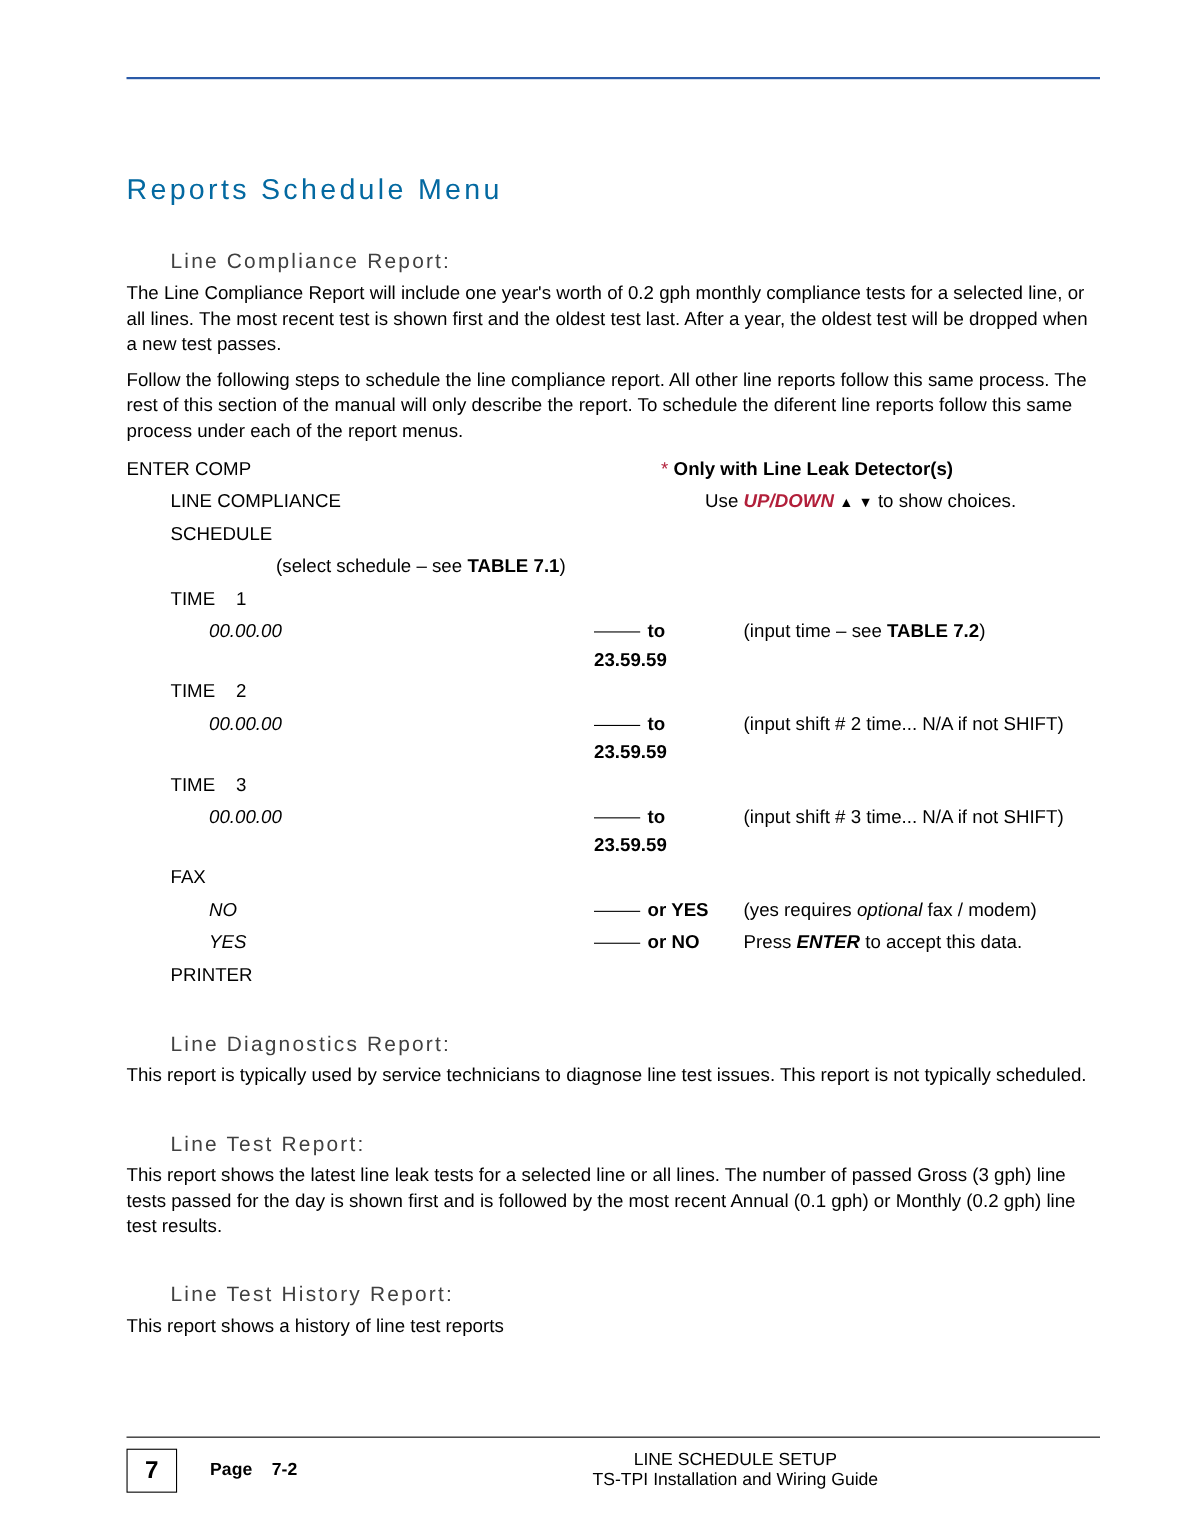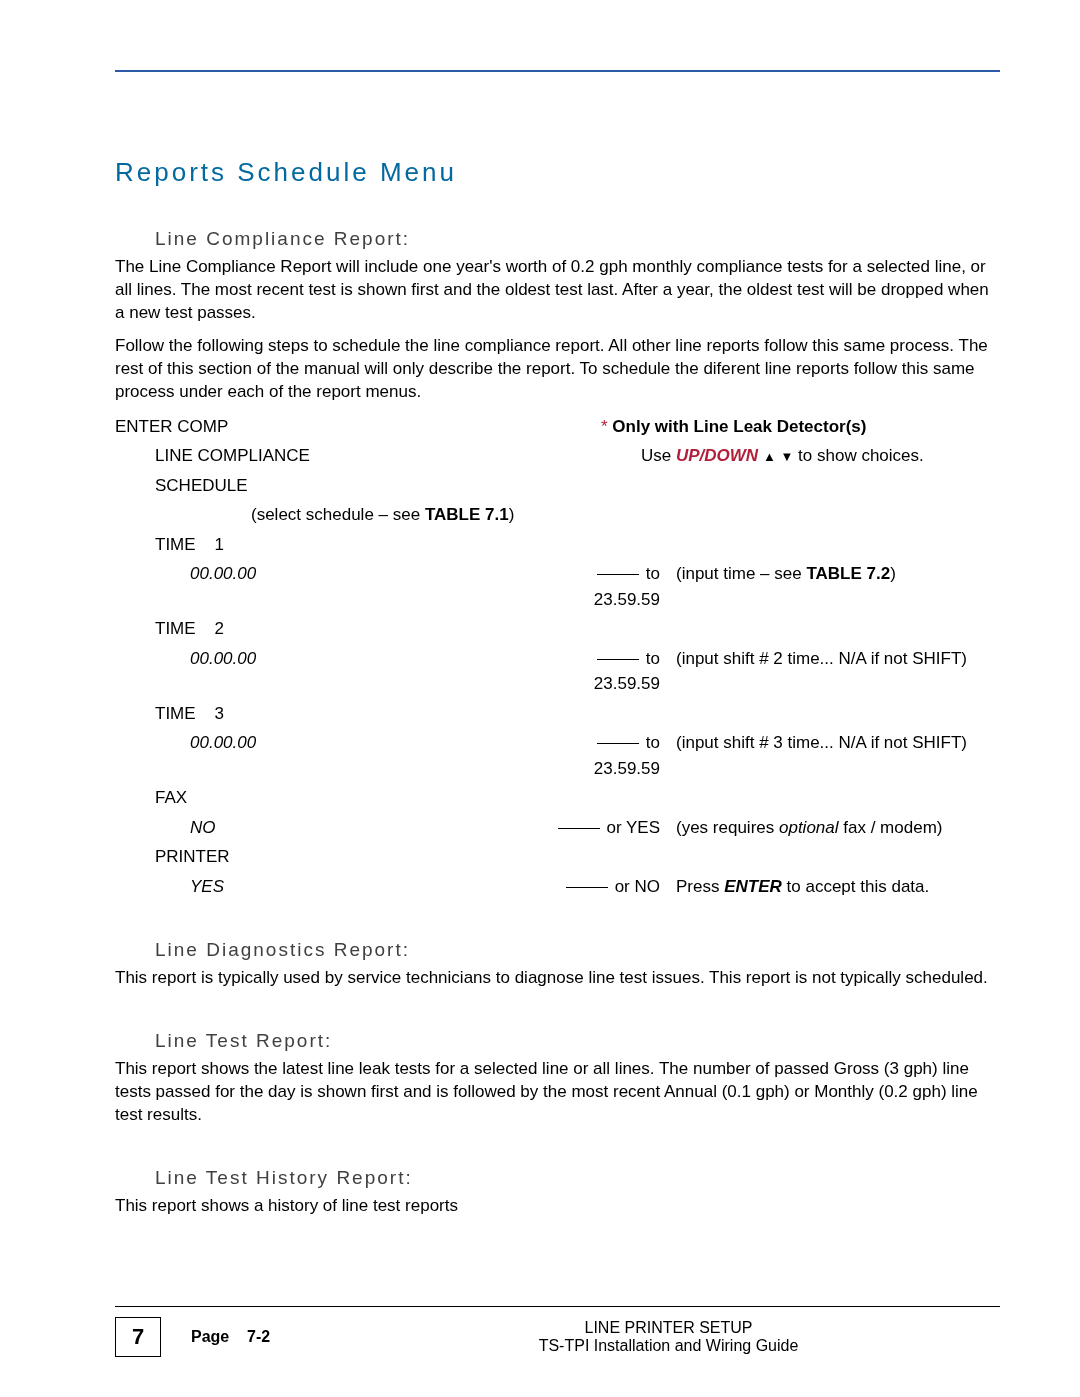--- a/index.html
+++ b/index.html
@@ -51,22 +51,22 @@
     margin-bottom: 4px;
     line-height: 1.5;
   }
   .col-left {
     width: 350px;
     flex-shrink: 0;
   }
   .col-mid {
     width: 120px;
     flex-shrink: 0;
-    text-align: right;
     padding-right: 8px;
+    font-weight: bold;
   }
   .col-right {
     flex: 1;
     padding-left: 8px;
   }
   .ind0 { padding-left: 0; }
   .ind1 { padding-left: 40px; }
   .ind2 { padding-left: 40px; }
   .ind3 { padding-left: 75px; font-style: italic; }
   .fill-line {
@@ -205,48 +205,48 @@
     </div>
     <div class="menu-row">
       <div class="col-left ind3">NO</div>
       <div class="col-mid"><span class="fill-line"></span><span> or YES</span></div>
       <div class="col-right">
         <span>(yes requires </span><span class="italic">optional</span><span> fax / modem)</span>
       </div>
     </div>
 
     <div class="menu-row">
-      <div class="col-left ind2">PRINTER</div>
-      <div class="col-mid"></div>
-        <div class="col-right"></div>
-    </div>
-    <div class="menu-row">
       <div class="col-left ind3">YES</div>
       <div class="col-mid"><span class="fill-line"></span><span> or NO</span></div>
       <div class="col-right">
         <span>Press </span><span class="bold-italic">ENTER</span><span> to accept this data.</span>
       </div>
+    </div>
+    <div class="menu-row">
+      <div class="col-left ind2">PRINTER</div>
+      <div class="col-mid"></div>
+        <div class="col-right"></div>
     </div>
 
   </div>
 
   <div class="sub-heading">Line Diagnostics Report:</div>
   <p class="body-text">This report is typically used by service technicians to diagnose line test issues.  This report is not typically scheduled.</p>
 
   <div class="sub-heading">Line Test  Report:</div>
   <p class="body-text">This report shows the latest line leak tests for a selected line or all lines. The number of passed Gross (3 gph) line tests passed for the day is shown first and is followed by the most recent Annual (0.1 gph) or Monthly (0.2 gph) line test results.</p>
 
   <div class="sub-heading">Line Test History Report:</div>
   <p class="body-text">This report shows a history of line test reports</p>
 
   <div class="footer">
     <div class="foot-rule"></div>
     <div class="foot-row">
       <div class="chap-box">7</div>
       <div class="page-label" style="white-space:pre;"><span class="bold">Page    7-2</span></div>
       <div class="foot-center">
-        <div>LINE PRINTER SETUP</div>
+        <div>LINE SCHEDULE SETUP</div>
         <div>TS-TPI Installation and Wiring Guide</div>
       </div>
       <div style="width:44px;"></div>
     </div>
   </div>
 </div>
 
 </body></html>

